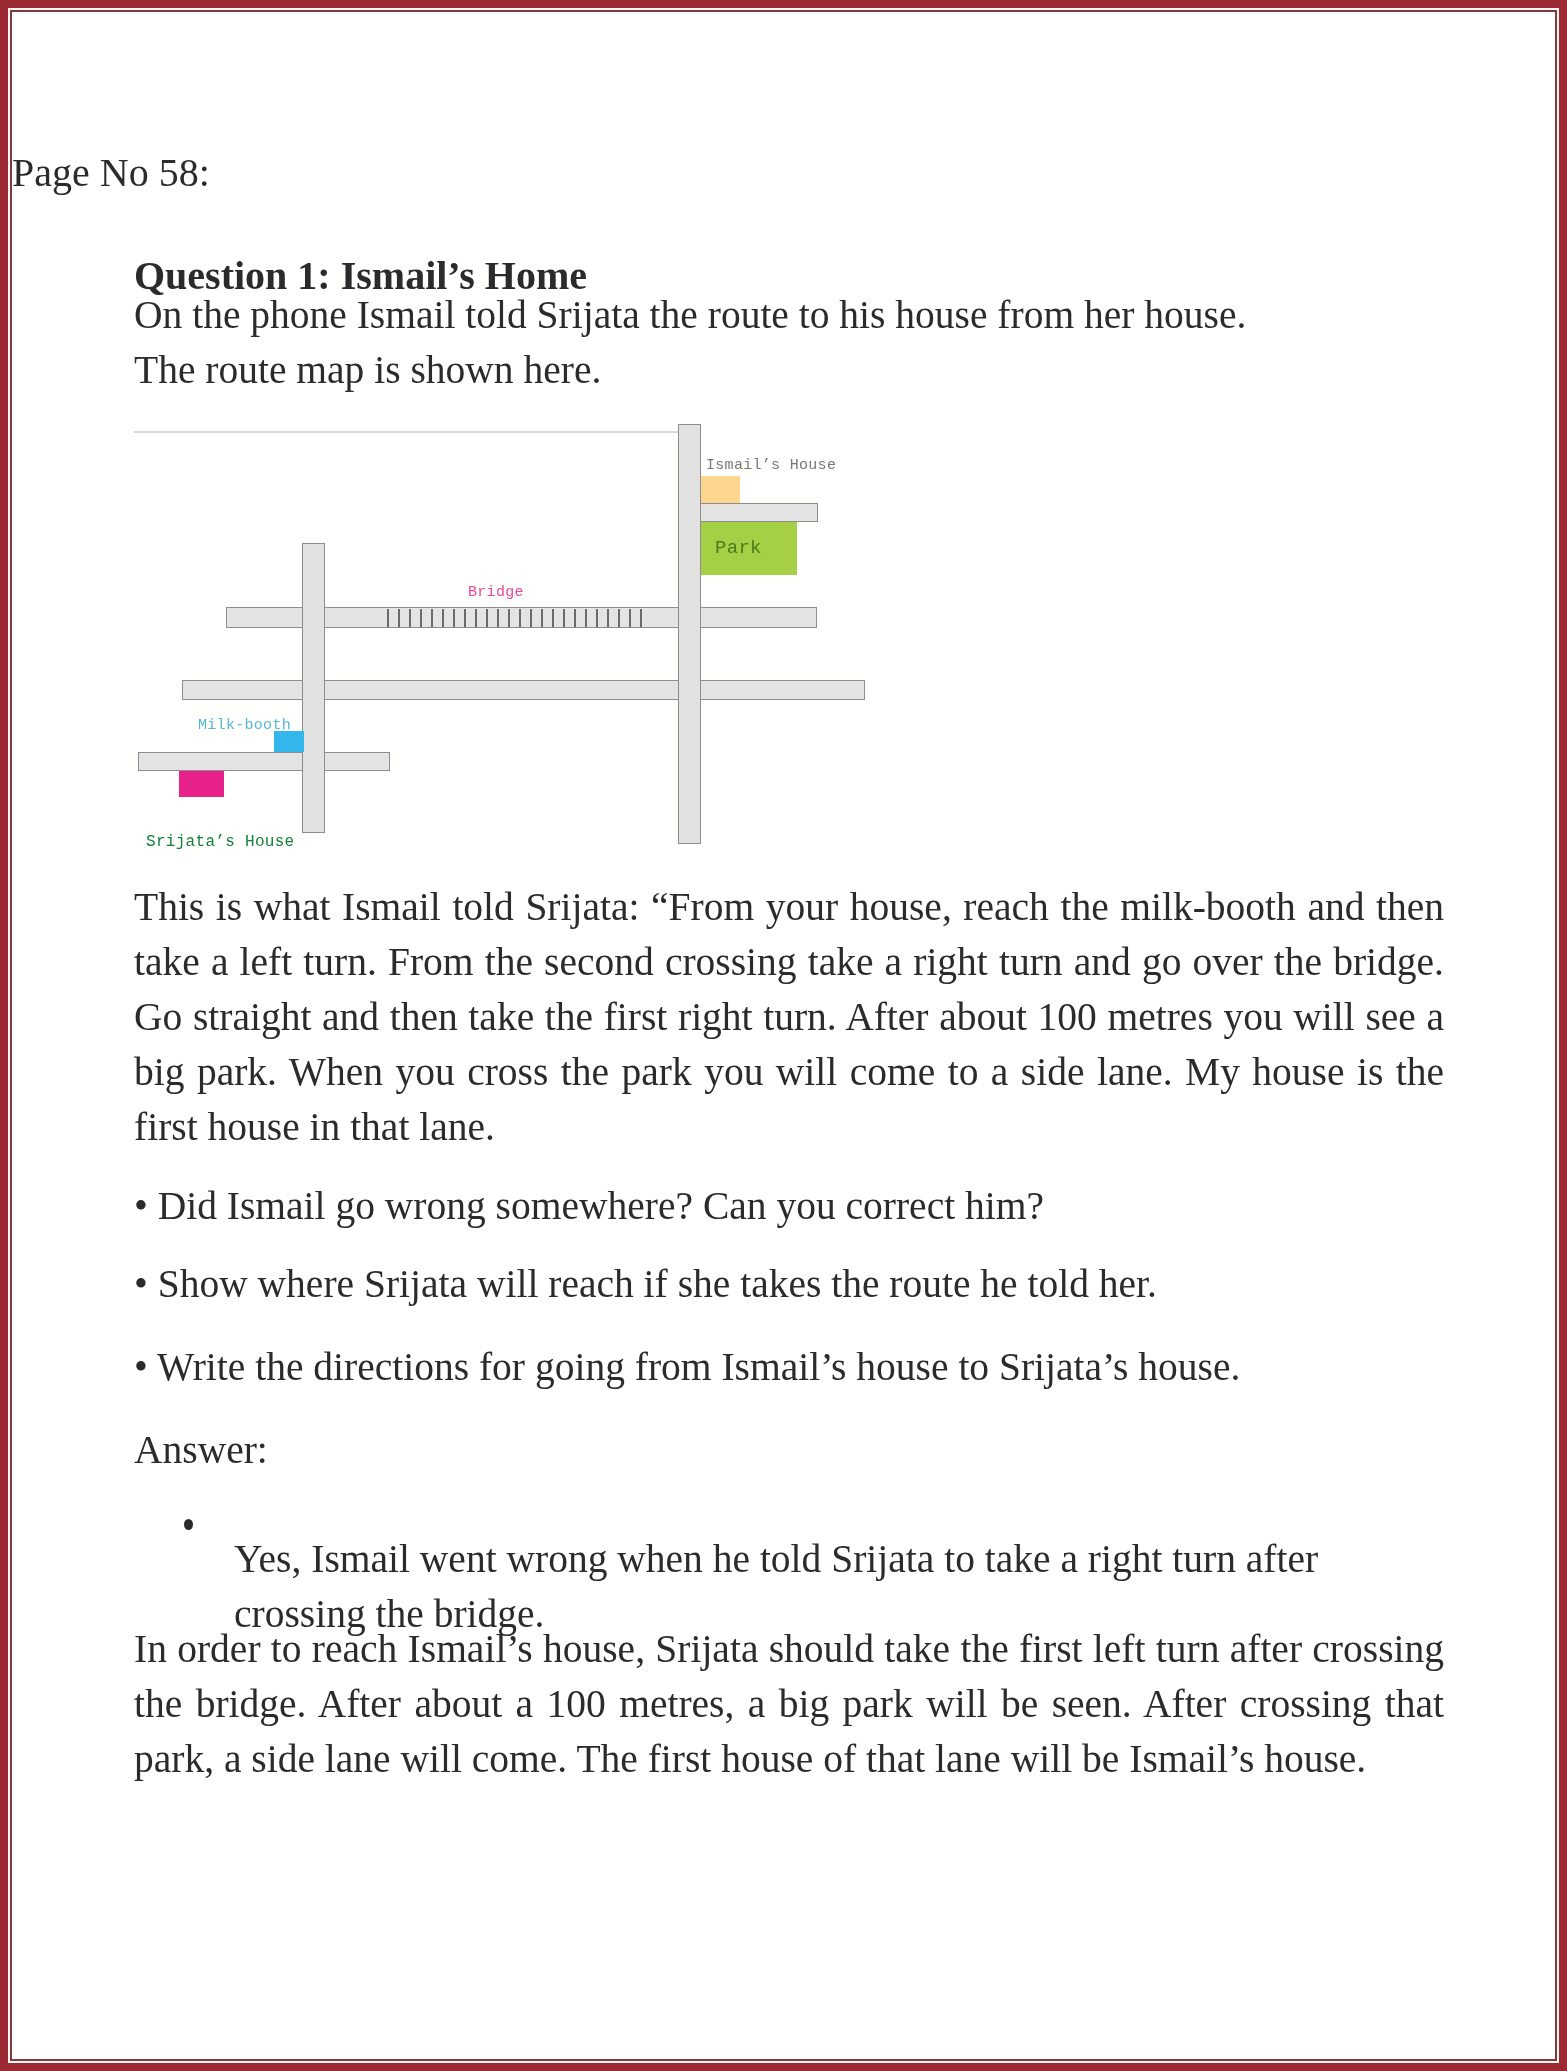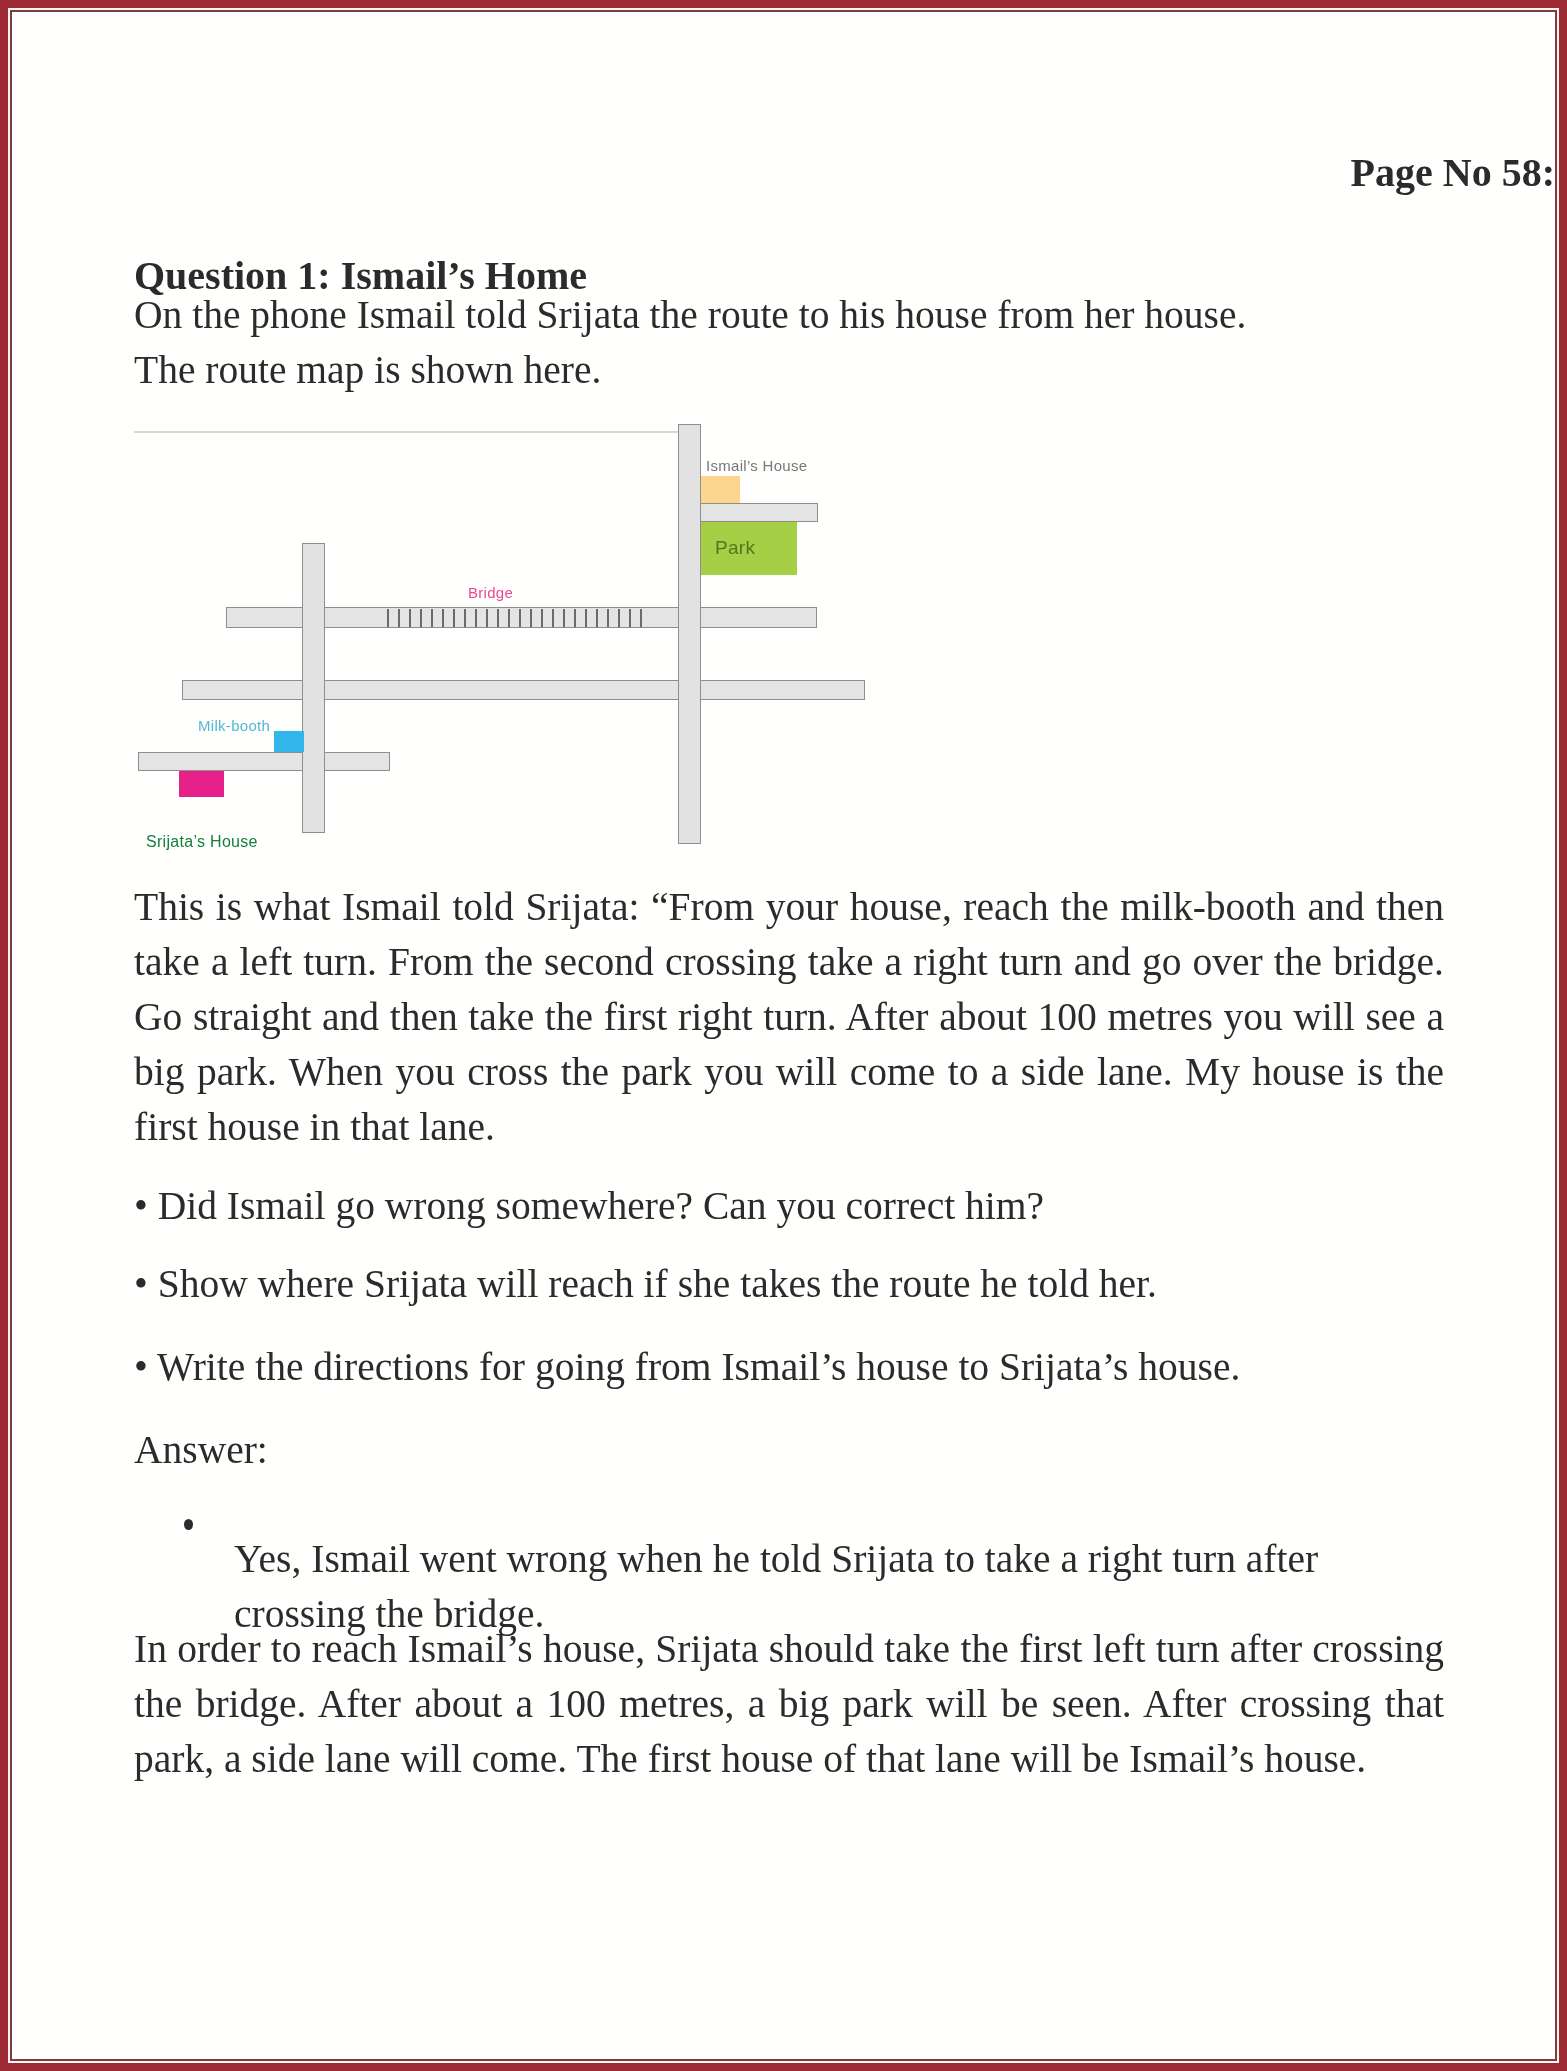--- a/index.html
+++ b/index.html
@@ -18,22 +18,22 @@
     .frame-dark {
       position: absolute; left: 10px; top: 10px; right: 10px; bottom: 10px;
       background: #7d3a44;
     }
     .page {
       position: absolute; left: 12px; top: 12px; right: 12px; bottom: 12px;
       background: #fffffd;
     }
     .abs { position: absolute; white-space: nowrap; }
     .title {
-      left: 0; right: 0; top: 133px; text-align: right;
-      font-weight: bold; font-size: 40px; line-height: 56px;
+      left: 0; right: 0; top: 133px; text-align: left;
+      font-weight: normal; font-size: 40px; line-height: 56px;
     }
     .qhead {
       left: 122px; top: 210px; font-weight: bold; font-size: 40px; line-height: 56px; margin-top: 26px;
     }
     .para {
       position: absolute; left: 122px; width: 1310px;
       font-size: 39.5px; line-height: 55px;
       text-align: justify; text-align-last: left;
     }
     .bullet {
@@ -52,21 +52,21 @@
     }
     
     .map { position: absolute; left: 0; top: 0; width: 100%; height: 100%; pointer-events: none; }
     .map * { pointer-events: auto; }
     .road {
       position: absolute; background: #e4e4e4;
       border: 1.5px solid #8e8e8e; box-sizing: border-box;
     }
     .topline { position: absolute; background: #d8d8d8; height: 2px; }
     .maplabel {
-      position: absolute; font-family: Liberation Sans, sans-serif; font-size: 15px; white-space: nowrap;
+      position: absolute; font-family: Liberation Mono, monospace; font-size: 15px; white-space: nowrap;
       letter-spacing: 0.3px;
     }
     .block { position: absolute; }
     .bridge-rails {
       position: absolute; height: 18px;
       background: repeating-linear-gradient(90deg, transparent 0px, transparent 9px, #555 9px, #555 11px);
       opacity: 0.85;
     }
   </style>
 </head>

